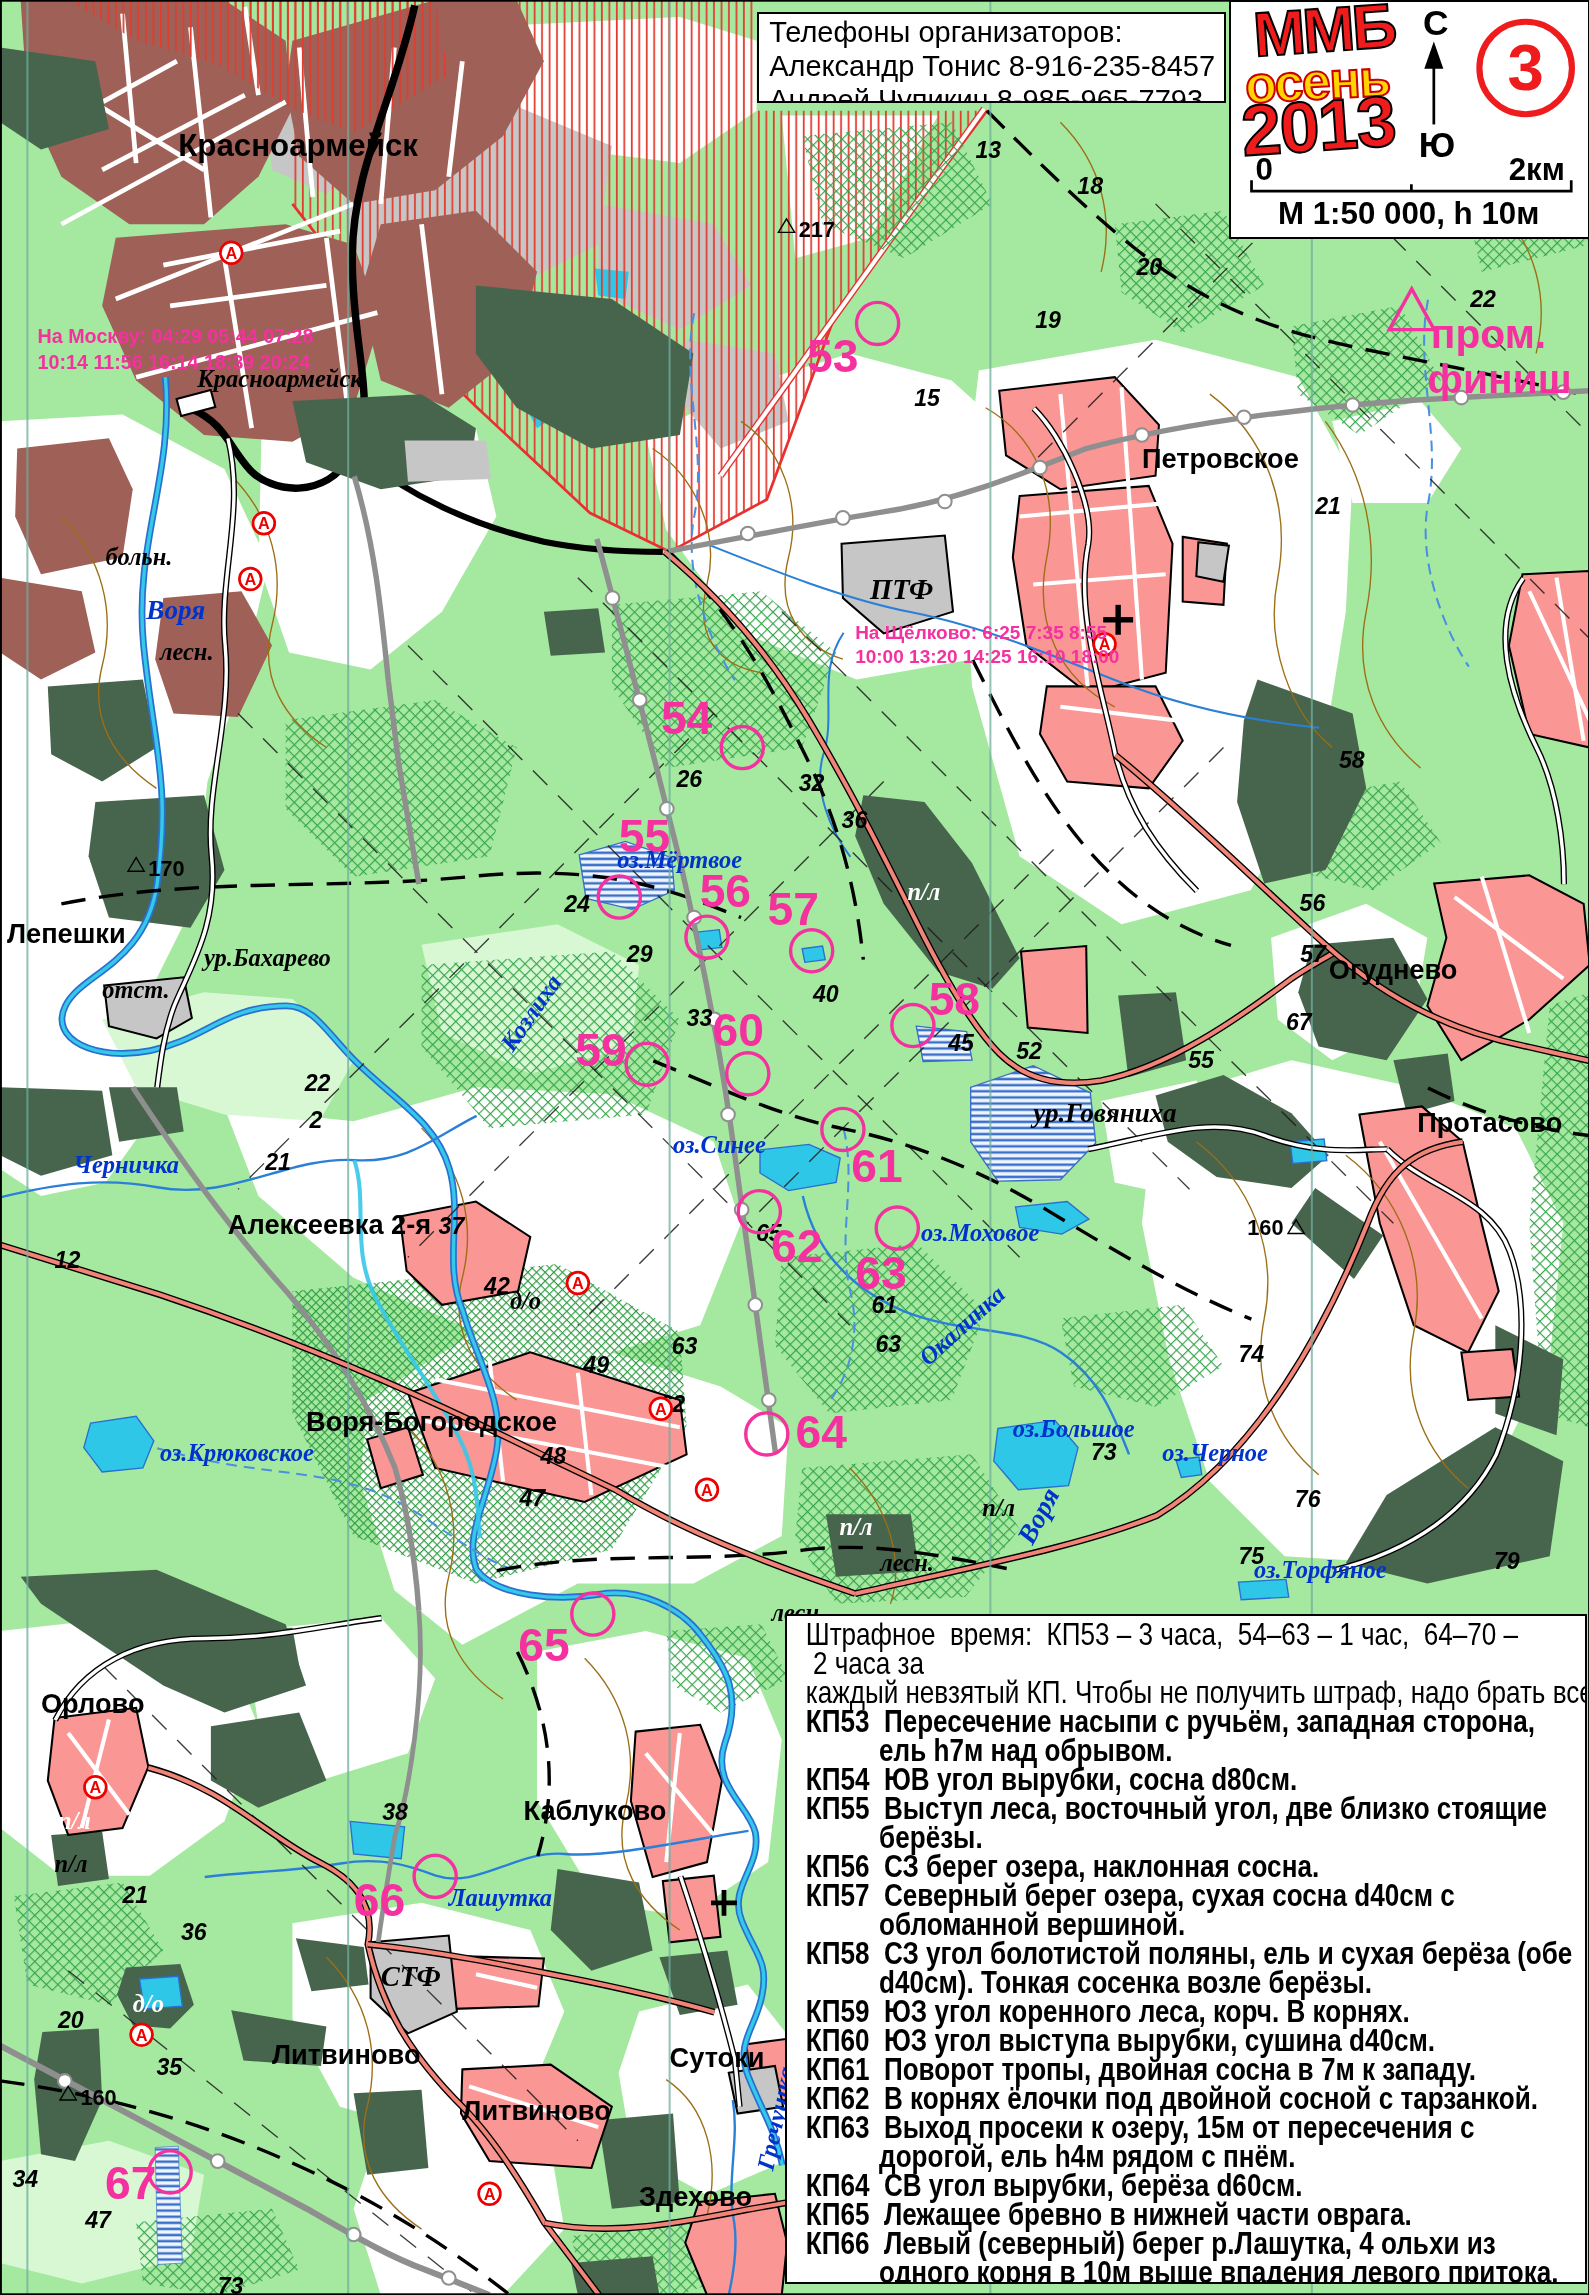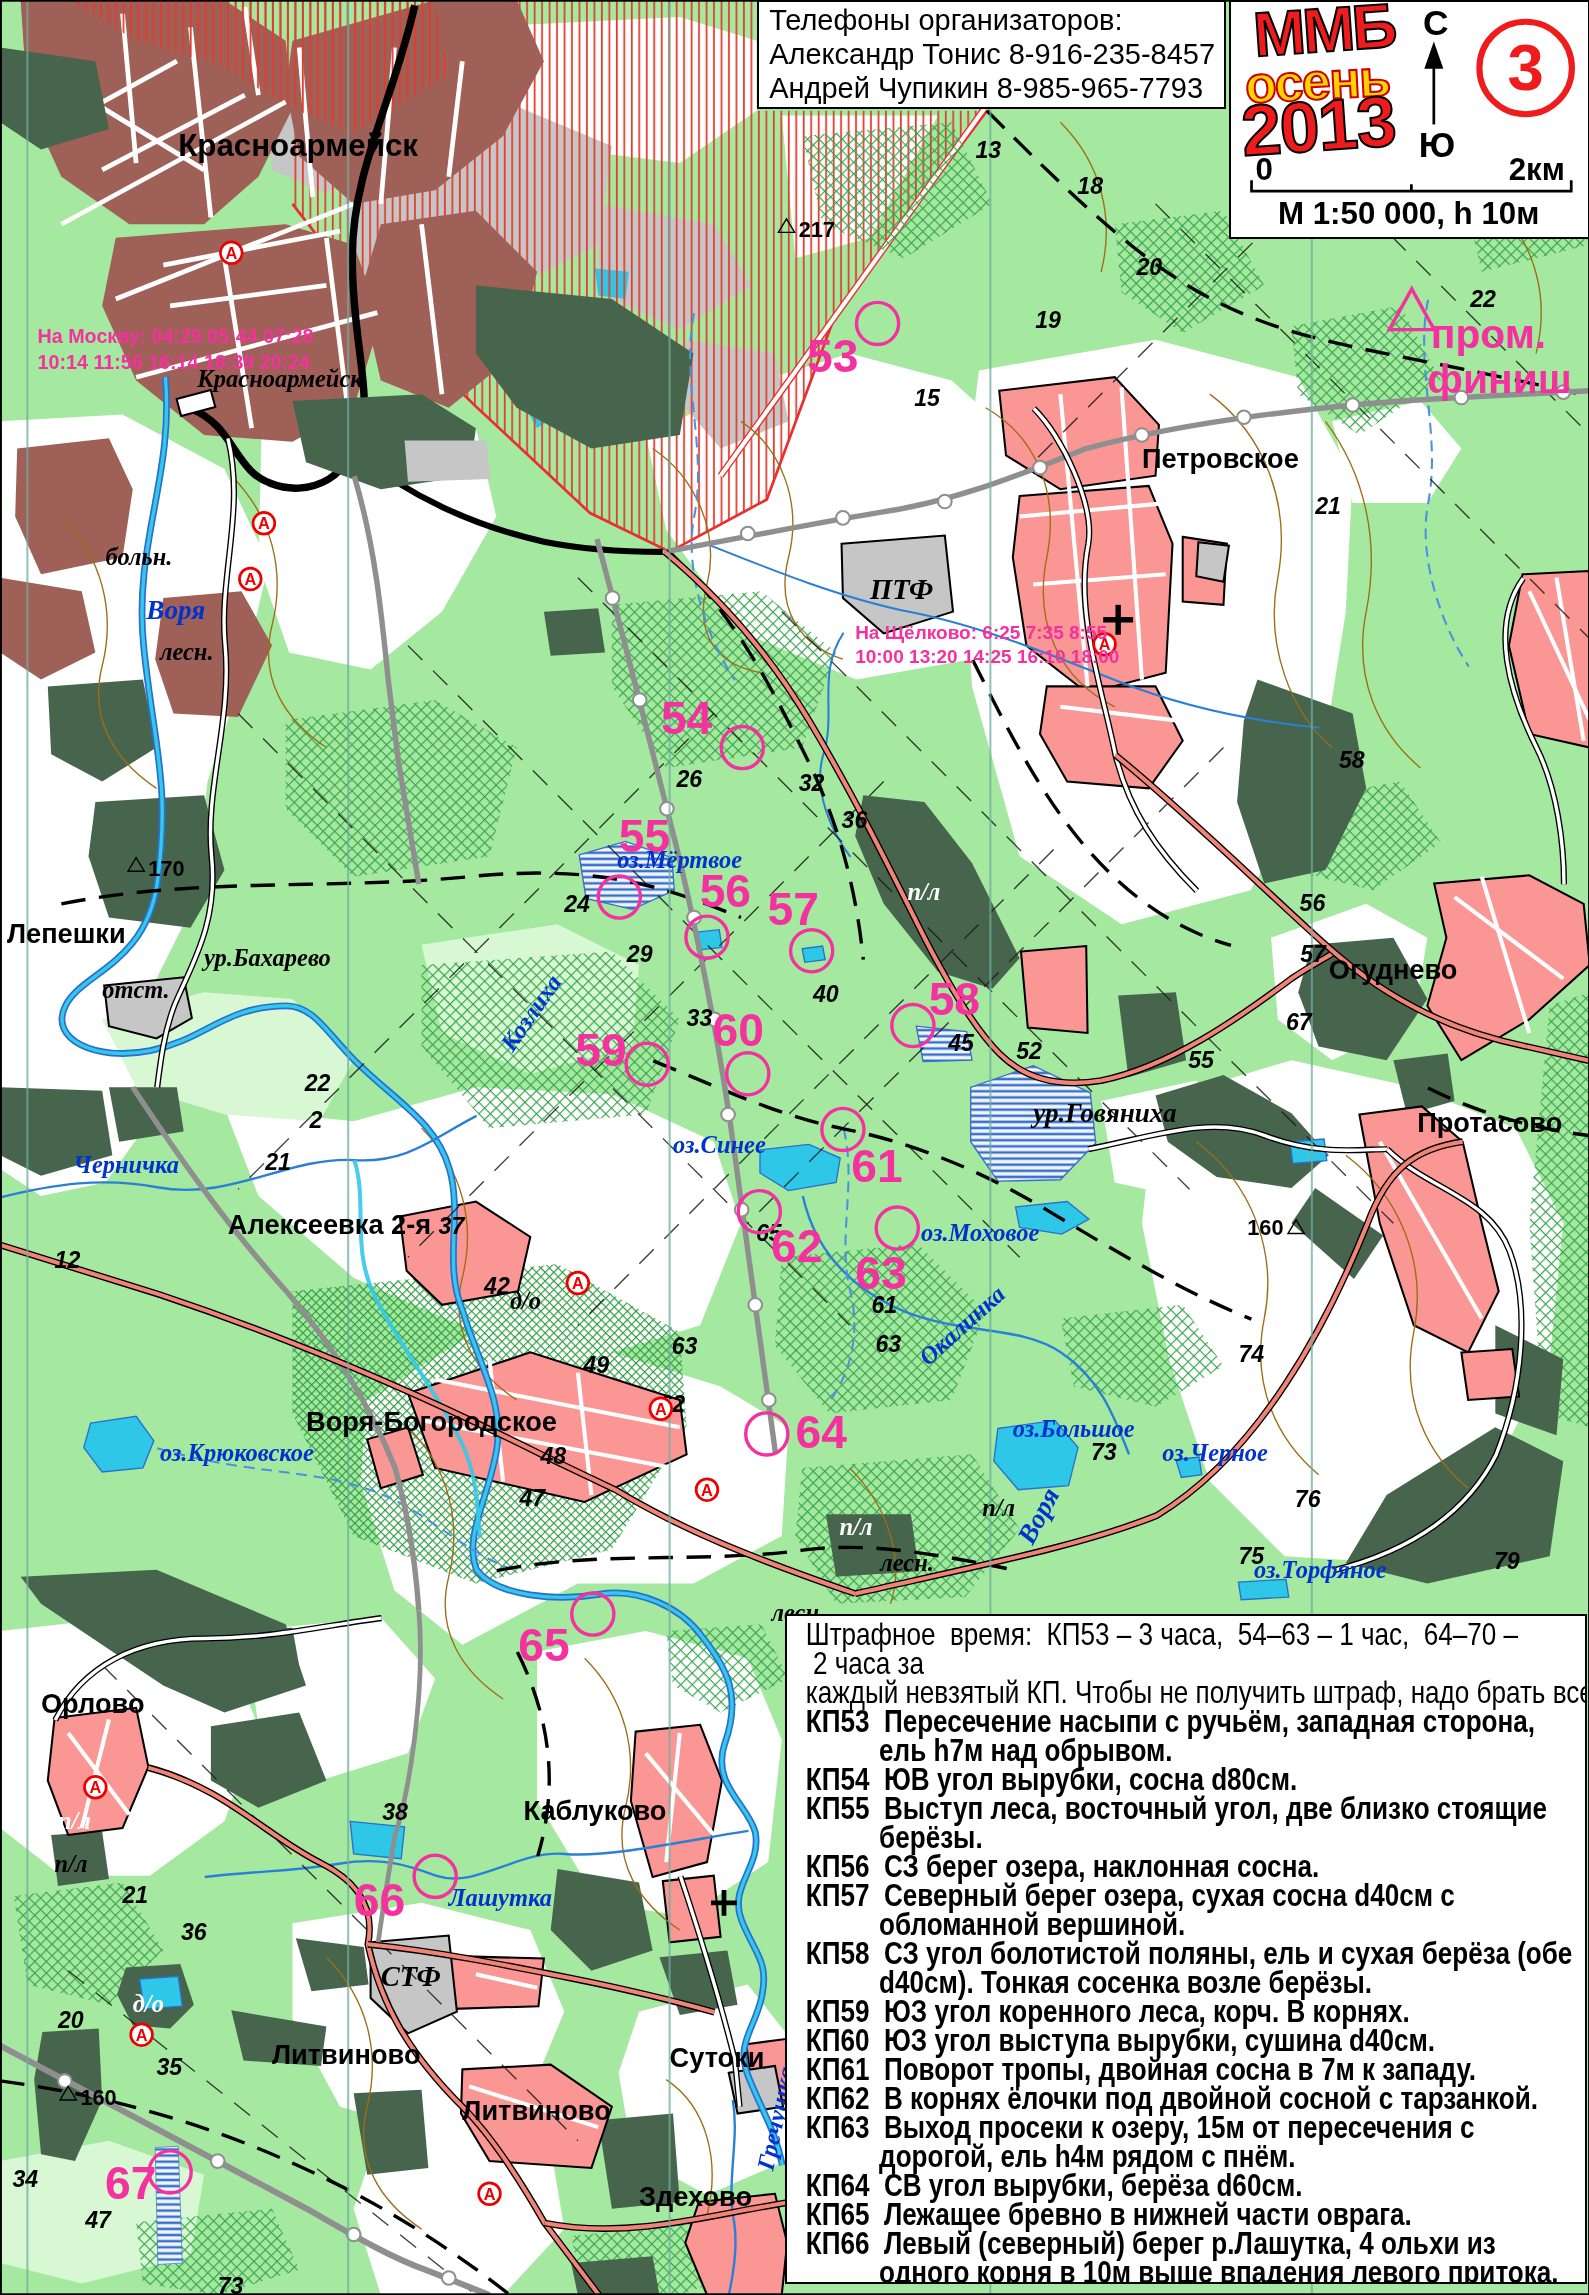--- a/index.html
+++ b/index.html
@@ -788,21 +788,21 @@
         <text x="1296" y="1896">63</text>
         <text x="1208" y="2131">64</text>
 <text x="800" y="2444">65</text>
         <text x="558" y="2819">66</text>
         <text x="192" y="3236">67</text>
 </g>
 
 <rect x="1" y="1" width="2337" height="3375" fill="none" stroke="#000" stroke-width="3"></rect>
 </svg>
 
-<div style="position:absolute;left:757px;top:0;width:469px;height:109px;background:#fff;border:2.7px solid #000;box-sizing:border-box;overflow:hidden;">
+<div style="position:absolute;left:757px;top:12px;width:469px;height:91px;background:#fff;border:2.7px solid #000;box-sizing:border-box;overflow:hidden;">
 <div style="margin:1.4px 0 0 10.2px;font-size:29px;line-height:34px;color:#000;white-space:nowrap;">Телефоны организаторов:<br>Александр Тонис 8-916-235-8457<br>Андрей Чупикин 8-985-965-7793</div>
 </div>
 
 <div style="position:absolute;left:1229px;top:0;width:361px;height:239px;background:#fff;border:2.7px solid #000;box-sizing:border-box;">
 <svg width="356" height="234" viewBox="0 0 523 344">
 
 <g font-family="Liberation Sans, sans-serif" font-weight="bold">
 <text x="35" y="80" font-size="92" fill="#ee1c1c" stroke="#000" stroke-width="3" transform="rotate(-4 35 80)" style="letter-spacing:-4px">ММБ</text>
 <text x="22" y="148" font-size="76" fill="#ffd400" stroke="#c00" stroke-width="3" transform="rotate(-3 30 150)" style="letter-spacing:-2px">осень</text>
 <text x="18" y="226" font-size="105" fill="#ee1c1c" stroke="#000" stroke-width="3" transform="rotate(-4 20 226)" style="letter-spacing:-2px">2013</text>

